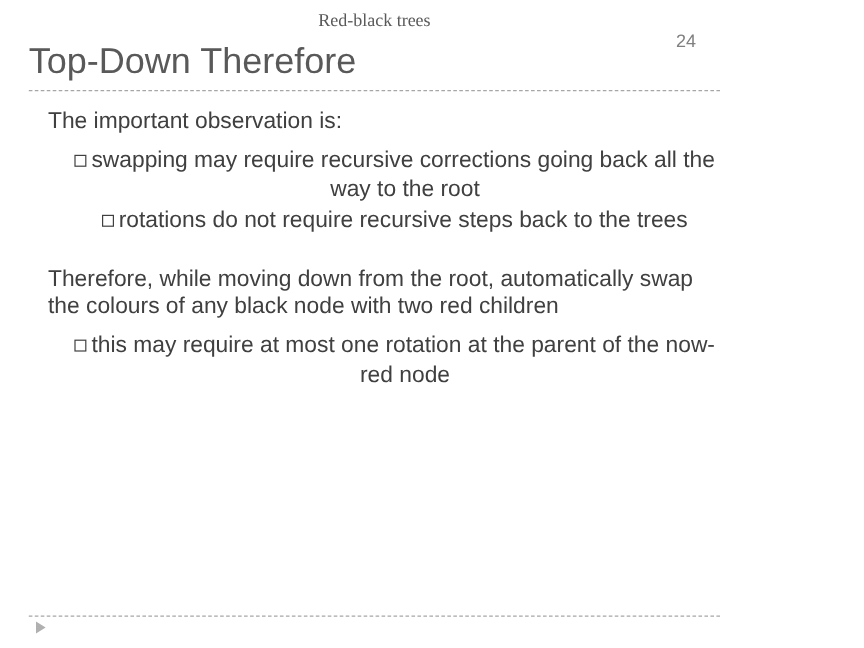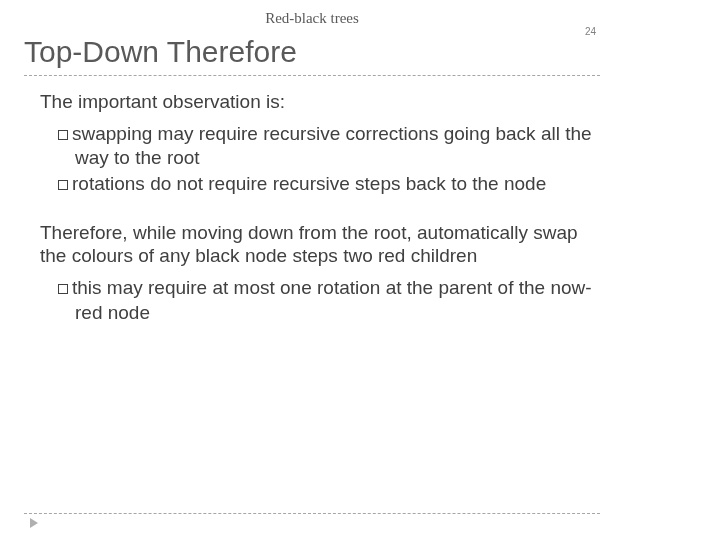--- a/index.html
+++ b/index.html
@@ -1,49 +1,49 @@
 <!DOCTYPE html>
 <html><head>
 <meta charset="utf-8">
 <style>
   * { margin: 0; padding: 0; box-sizing: border-box; }
   html, body { width: 720px; height: 540px; background: #fff; font-family: Arial, Helvetica, sans-serif; color: #404040; }
   .slide { width: 624px; height: 540px; position: relative; padding: 10px 24px 24px 24px; }
   .topic { text-align: center; font-family: Georgia, 'Times New Roman', serif; font-size: 15px; color: #595959; margin-bottom: 6px; }
-  .page-num { position: absolute; top: 26px; right: 28px; font-size: 10px; color: #808080; }
+  .page-num { position: absolute; top: 26px; right: 44px; font-size: 15px; color: #808080; }
   .title { font-size: 30px; color: #595959; font-weight: 400; margin: 8px 0 6px 0; }
   .dash-rule { border: none; border-top: 1px dashed #a6a6a6; margin: 6px 0 14px 0; height: 0; }
   .dash-rule.bottom { position: absolute; left: 24px; right: 24px; bottom: 26px; margin: 0; }
   .footer-arrow { position: absolute; left: 30px; bottom: 12px; width: 0; height: 0; border-top: 5px solid transparent; border-bottom: 5px solid transparent; border-left: 8px solid #b0b0b0; }
   .content { padding-left: 16px; }
   .p1 { font-size: 19px; color: #404040; margin-bottom: 8px; line-height: 1.25; }
-  .sub { padding-left: 18px; margin-bottom: 14px; }
+  .sub { padding-left: 18px; margin-bottom: 14px; text-align: center; }
   .sub-item { font-size: 19px; color: #404040; line-height: 1.28; margin-bottom: 2px; text-indent: -17px; padding-left: 17px; }
   .cb { display: inline-block; width: 10px; height: 10px; border: 1px solid #404040; margin-right: 4px; vertical-align: 0px; }
   .gap { height: 10px; }
 </style>
 </head>
 <body>
 
 <div class="slide">
   <div class="topic">Red-black trees</div>
   <div class="page-num">24</div>
   <div class="title">Top-Down Therefore</div>
   <hr class="dash-rule">
 
   <div class="content">
     <div class="p1">The important observation is:</div>
     <div class="sub">
       <div class="sub-item"><span class="cb"></span><span>swapping may require recursive corrections going back all the way to the root</span></div>
-      <div class="sub-item"><span class="cb"></span><span>rotations do not require recursive steps back to the node</span></div>
+      <div class="sub-item"><span class="cb"></span><span>rotations do not require recursive steps back to the trees</span></div>
     </div>
 
     <div class="gap"></div>
 
-    <div class="p1">Therefore, while moving down from the root, automatically swap the colours of any black node steps two red children</div>
+    <div class="p1">Therefore, while moving down from the root, automatically swap the colours of any black node with two red children</div>
     <div class="sub">
       <div class="sub-item"><span class="cb"></span><span>this may require at most one rotation at the parent of the now-red node</span></div>
     </div>
   </div>
 
   <hr class="dash-rule bottom">
   <div class="footer-arrow"></div>
 </div>
 
 </body></html>

